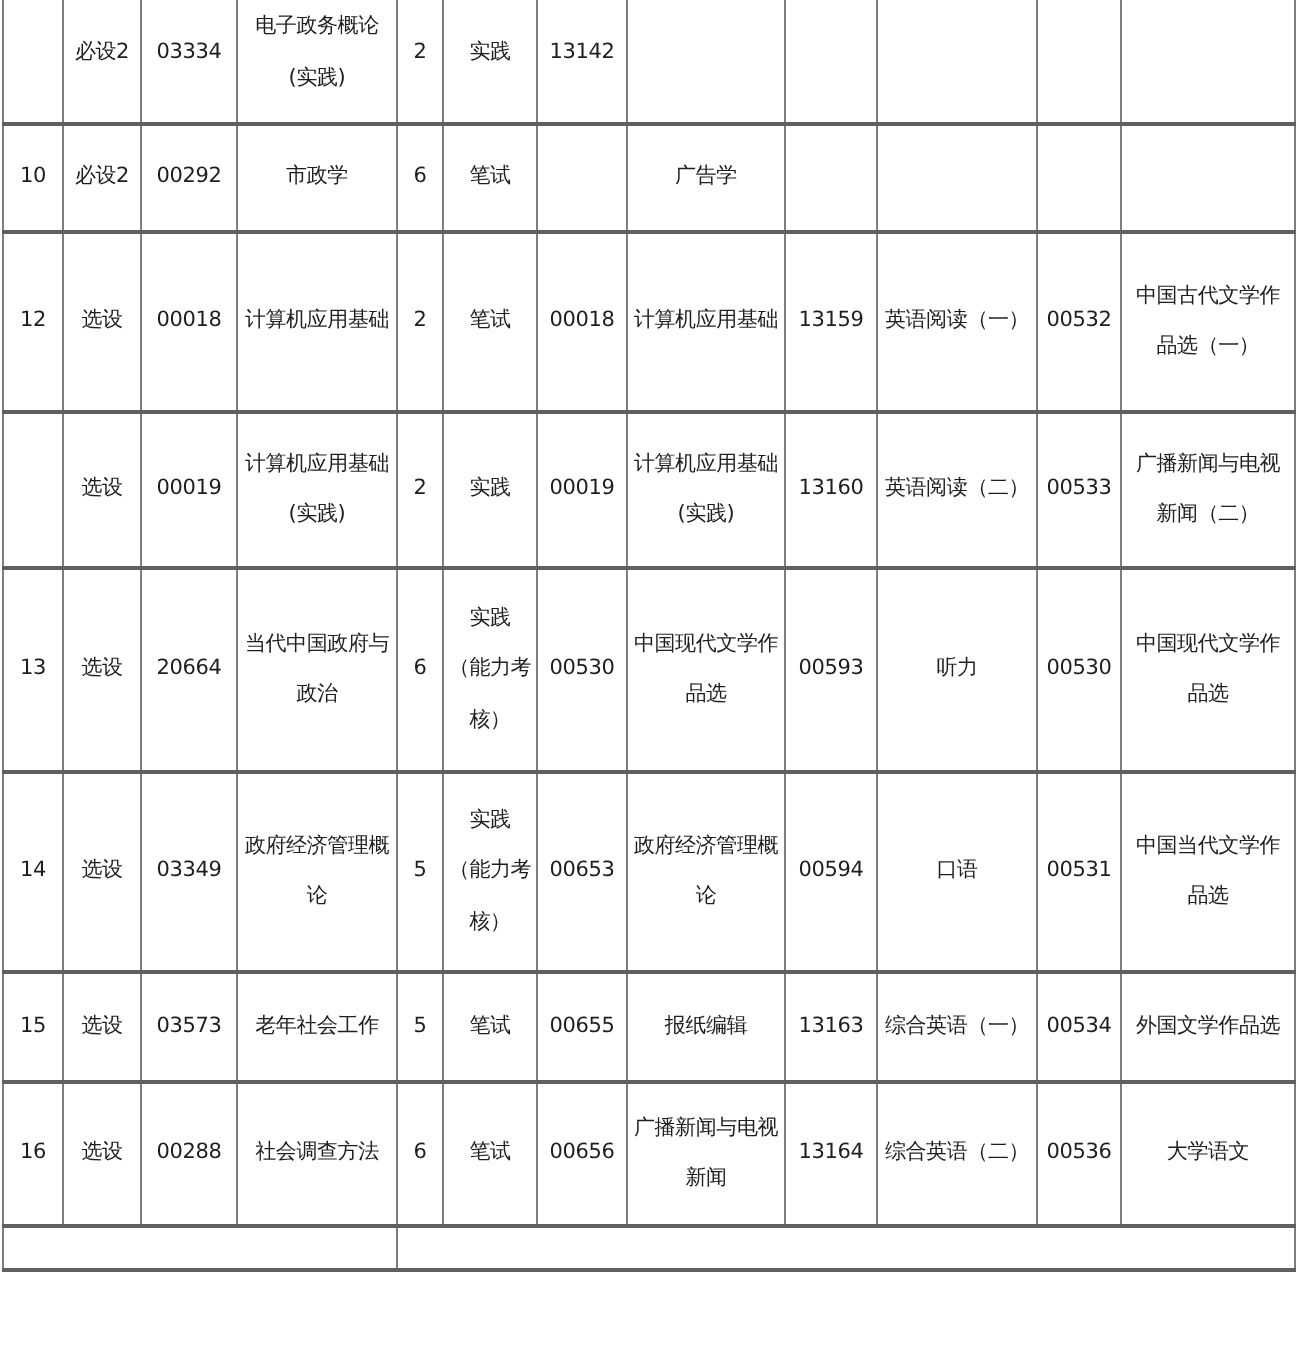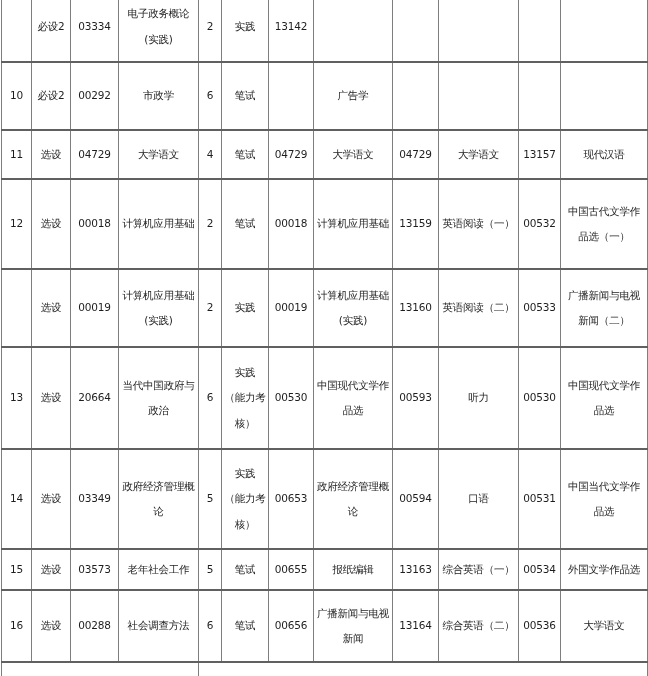--- a/index.html
+++ b/index.html
@@ -28,27 +28,27 @@
     font-size: 10.5px;
     letter-spacing: -0.2px;
     line-height: 2.4;
     color: #1e1e1e;
     white-space: pre-line;
     padding: 0 2px;
     overflow: hidden;
   }
   tr.r0 td { border-top: none; }
   tr.r0 { height: 70px; }
-  tr.r1 { height: 68px; }
+  tr.r1 { height: 54px; }
   tr.r2 { height: 49px; }
   tr.r3 { height: 90px; }
   tr.r4 { height: 78px; }
   tr.r5 { height: 102px; }
   tr.r6 { height: 100px; }
-  tr.r7 { height: 41px; }
+  tr.r7 { height: 55px; }
   tr.r8 { height: 72px; }
   tr.r9 { height: 22px; }
 </style>
 </head>
 <body>
 
 <div id="page">
   <table class="course-table">
     <colgroup>
       <col style="width:30px">
@@ -85,34 +85,20 @@
         <td>00292</td>
         <td>市政学</td>
         <td>6</td>
         <td>笔试</td>
         <td></td>
         <td>广告学</td>
         <td></td>
         <td></td>
         <td></td>
         <td></td>
-      </tr>
-      <tr class="r2">
-        <td>11</td>
-        <td>选设</td>
-        <td>04729</td>
-        <td>大学语文</td>
-        <td>4</td>
-        <td>笔试</td>
-        <td>04729</td>
-        <td>大学语文</td>
-        <td>04729</td>
-        <td>大学语文</td>
-        <td>13157</td>
-        <td>现代汉语</td>
       </tr>
       <tr class="r3">
         <td>12</td>
         <td>选设</td>
         <td>00018</td>
         <td>计算机应用基础</td>
         <td>2</td>
         <td>笔试</td>
         <td>00018</td>
         <td>计算机应用基础</td>

